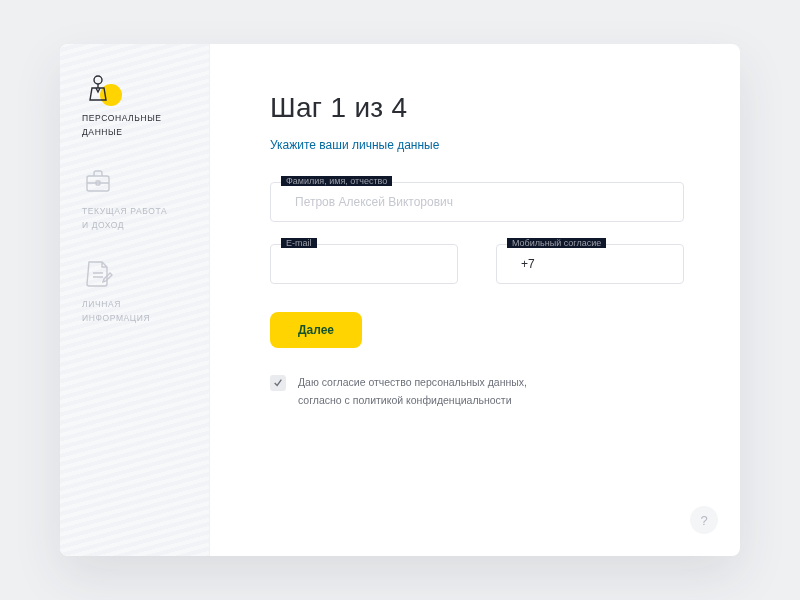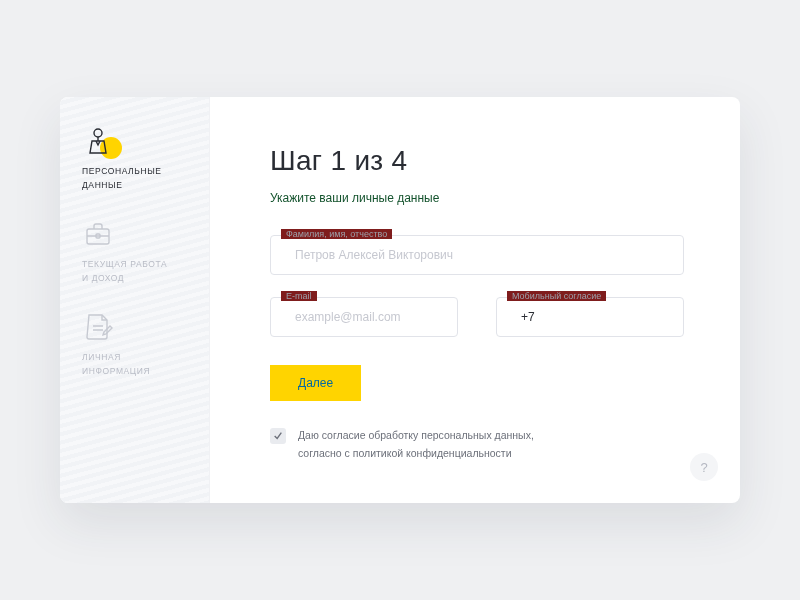--- a/index.html
+++ b/index.html
@@ -9,21 +9,21 @@
     background: #eff0f2;
     display: flex;
     align-items: center;
     justify-content: center;
     width: 800px;
     height: 600px;
     overflow: hidden;
   }
   .card {
     width: 680px;
-    height: 406px;
+    height: 512px;
     background: #fff;
     border-radius: 8px;
     box-shadow: 0 20px 50px rgba(40,50,70,0.10);
     display: flex;
     overflow: hidden;
     position: relative;
   }
   
   .sidebar {
     width: 150px;
@@ -71,35 +71,35 @@
   }
   h1.step-title {
     font-size: 28px;
     font-weight: 500;
     color: #2a2d34;
     letter-spacing: .3px;
     margin-bottom: 14px;
   }
   .subtitle {
     font-size: 12px;
-    color: #14532d;
+    color: #0369a1;
     margin-bottom: 30px;
   }
   .field {
     position: relative;
     border: 1px solid #e1e3e9;
     border-radius: 4px;
     height: 40px;
     display:flex; align-items:center;
     padding: 0 12px;
   }
   .field .float-label {
     position:absolute;
     top: -7px; left: 10px;
-    background:#7f1d1d;
+    background:#0f172a;
     padding: 0 5px;
     font-size: 9px;
     color: #9da0aa;
   }
   .field input {
     border:none; outline:none;
     width:100%;
     font-size: 12px;
     color:#2a2d34;
     background:transparent;
@@ -108,25 +108,25 @@
   .field input::placeholder { color:#c6c8d0; }
   .row {
     display:flex; gap:38px;
     margin-top:22px;
   }
   .row .field { flex:1; }
   .next-btn {
     margin-top: 28px;
     background:#ffd400;
     border:none;
-    border-radius:0;
+    border-radius:8px;
     padding: 11px 28px;
     font-size: 12px;
-    color:#0369a1;
-    font-weight:400;
+    color:#14532d;
+    font-weight:700;
     cursor:pointer;
   }
   .consent {
     margin-top: 26px;
     display:flex;
     gap:12px;
     align-items:flex-start;
   }
   .consent .box {
     width:16px; height:16px;
@@ -211,37 +211,36 @@
     <p class="subtitle">Укажите ваши личные данные</p>
 
     <div class="field">
       <span class="float-label">Фамилия, имя, отчество</span>
       <input type="text" placeholder="Петров Алексей Викторович" style="">
     </div>
 
     <div class="row">
       <div class="field">
         <span class="float-label">E-mail</span>
-        <input type="text" placeholder="example@mail.com" style="">
       </div>
       <div class="field">
         <span class="float-label">Мобильный согласие</span>
         <input type="text" value="+7" style="">
       </div>
     </div>
 
     <button class="next-btn">Далее</button>
 
     <div class="consent">
       <div class="box">
         <svg viewBox="0 0 12 12">
           <path d="M2 6 l3 3 l5 -7" fill="none" stroke="currentColor" stroke-width="1.6"></path>
         </svg>
       </div>
-      <div class="consent-text">Даю согласие обработку персональных данных, согласно с политикой конфиденциальности</div>
+      <div class="consent-text">Даю согласие отчество персональных данных, согласно с политикой конфиденциальности</div>
     </div>
 
     <div class="help-fab">
       <span>?</span>
     </div>
 
   </main>
 </div>
 
 </body></html>

